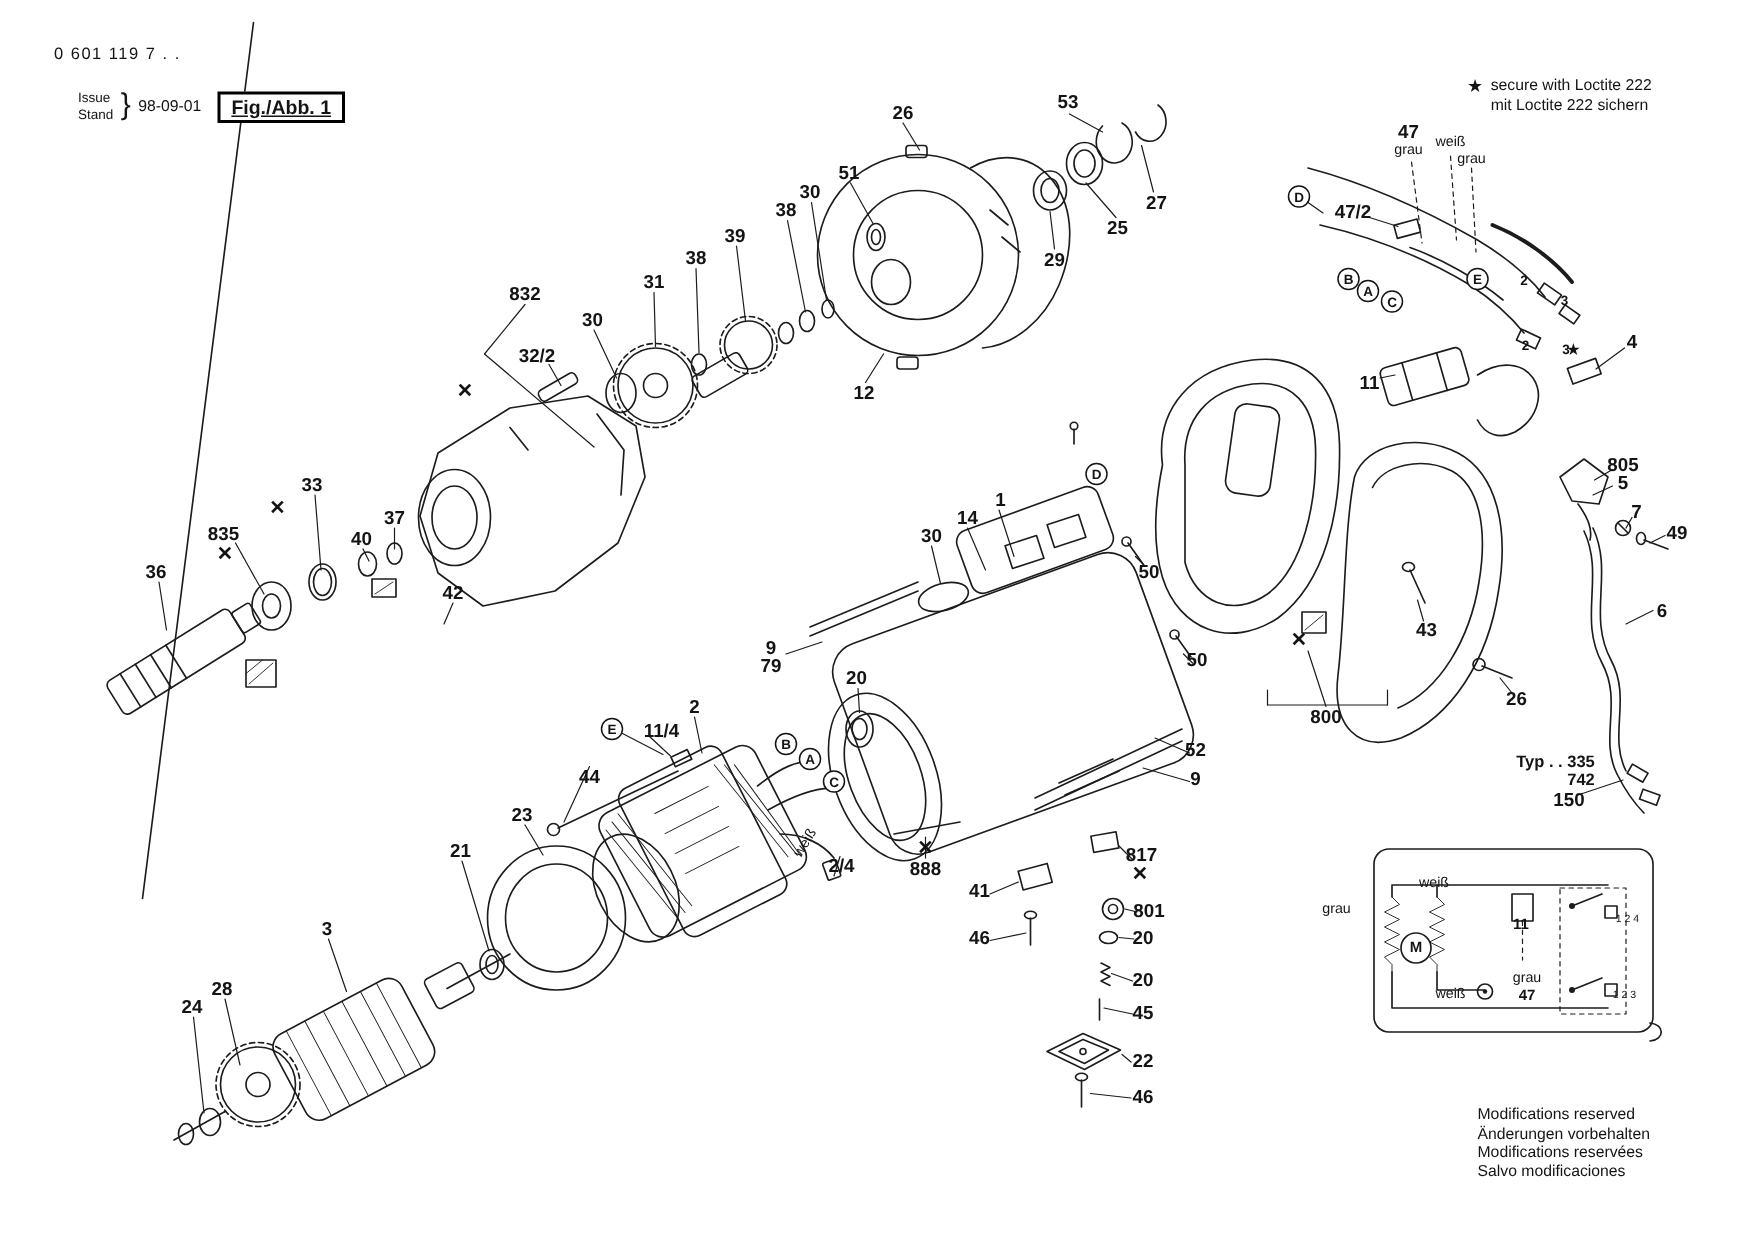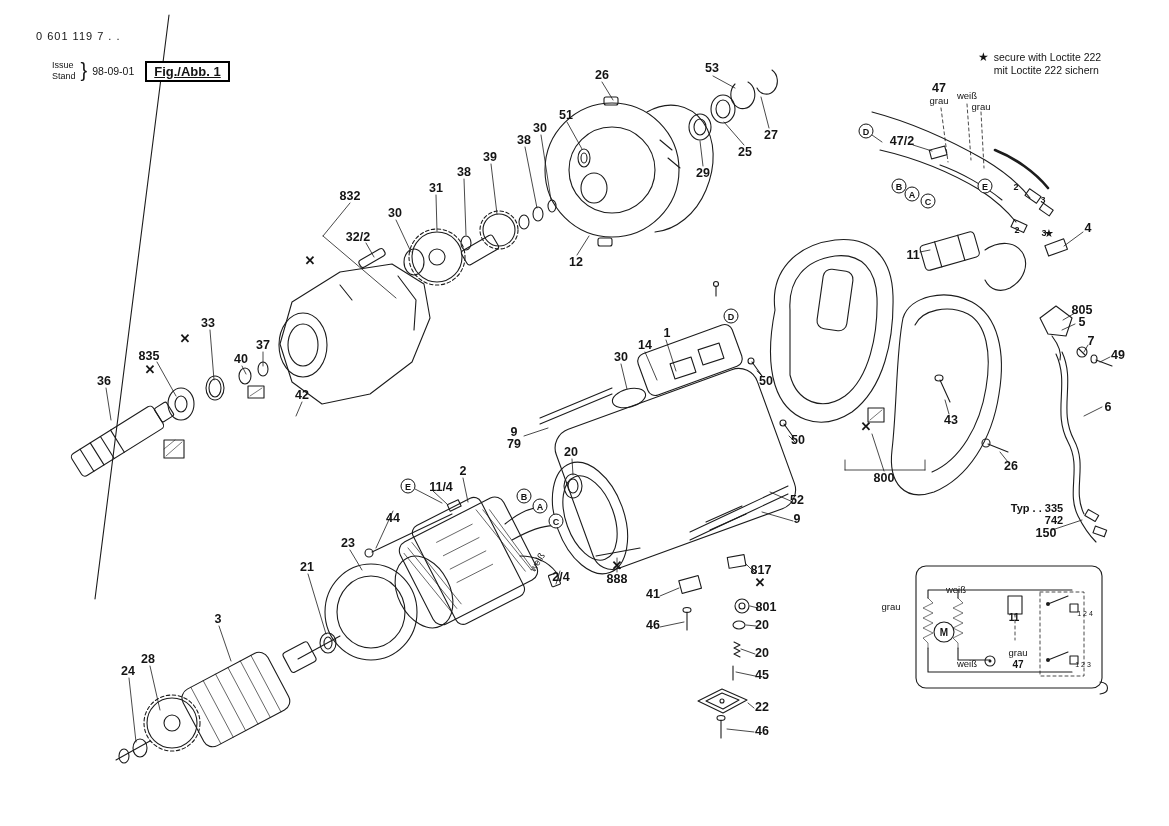--- a/index.html
+++ b/index.html
@@ -398,20 +398,26 @@
   </div>
 
   <div class="loctite">
     <span class="loctite-star">★</span>
     <span class="loctite-lines">
       <span>secure with Loctite 222</span>
       <span>mit Loctite 222 sichern</span>
     </span>
   </div>
 
+  <div class="mods">
+    <div>Modifications reserved</div>
+    <div>Änderungen vorbehalten</div>
+    <div>Modifications reservées</div>
+    <div>Salvo modificaciones</div>
+  </div>
 
 <div class="callout" style="left: 602px; top: 75px;">26</div>
     <div class="callout" style="left: 712px; top: 68px;">53</div>
     <div class="callout" style="left: 771px; top: 135px;">27</div>
     <div class="callout" style="left: 745px; top: 152px;">25</div>
     <div class="callout" style="left: 703px; top: 173px;">29</div>
     <div class="callout" style="left: 566px; top: 115px;">51</div>
     <div class="callout" style="left: 540px; top: 128px;">30</div>
     <div class="callout" style="left: 524px; top: 140px;">38</div>
     <div class="callout" style="left: 490px; top: 157px;">39</div>

